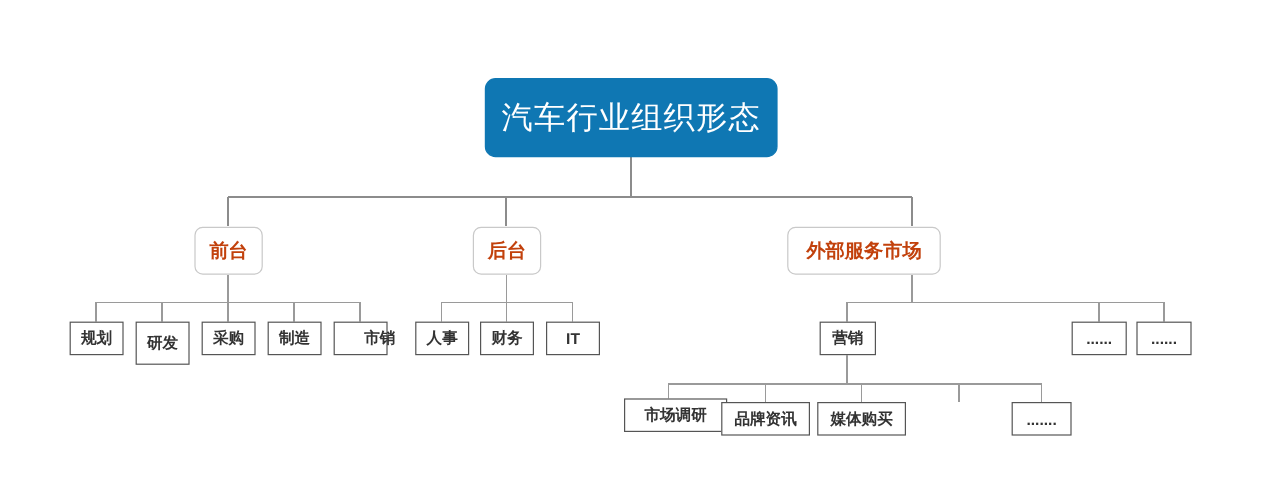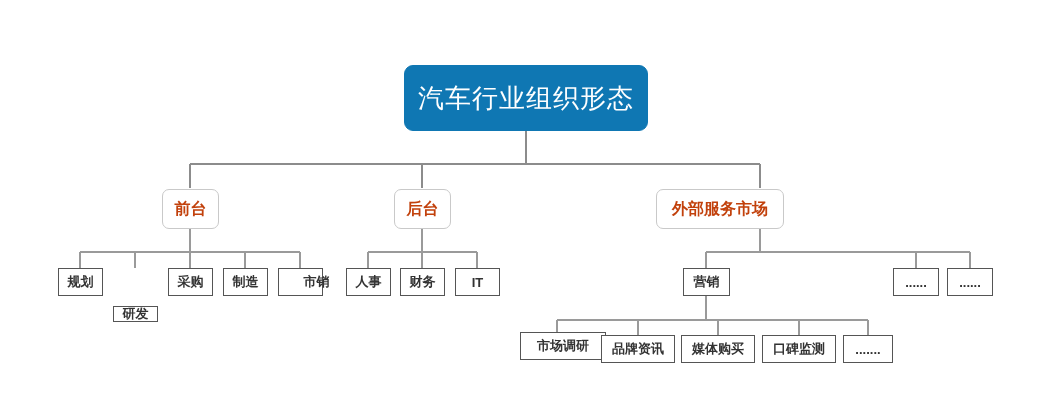--- a/index.html
+++ b/index.html
@@ -129,21 +129,21 @@
   <div class="node node-root" style="left:404px; top:65px; width:244px; height:66px;">汽车行业组织形态</div>
 
   <div class="node node-l2" style="left:162px; top:189px; width:57px; height:40px;">前台</div>
 
   <div class="node node-l2" style="left:394px; top:189px; width:57px; height:40px;">后台</div>
 
   <div class="node node-l2" style="left:656px; top:189px; width:128px; height:40px;text-align:center;">外部服务市场</div>
 
   <div class="node node-leaf" style="left:58px; top:268px; width:45px; height:28px;">规划</div>
 
-  <div class="node node-leaf" style="left:113px; top:268px; width:45px; height:16px;margin-top:38px;">研发</div>
+  <div class="node node-leaf" style="left:113px; top:268px; width:45px; height:36px;">研发</div>
 
   <div class="node node-leaf" style="left:168px; top:268px; width:45px; height:28px;">采购</div>
 
   <div class="node node-leaf" style="left:223px; top:268px; width:45px; height:28px;">制造</div>
 
   <div class="node node-leaf" style="left:278px; top:268px; width:45px; height:28px;padding-left:32px;">市销</div>
 
   <div class="node node-leaf" style="left:346px; top:268px; width:45px; height:28px;">人事</div>
 
   <div class="node node-leaf" style="left:400px; top:268px; width:45px; height:28px;">财务</div>
@@ -155,17 +155,16 @@
   <div class="node node-leaf ellipsis-box" style="left:893px; top:268px; width:46px; height:28px;">......</div>
 
   <div class="node node-leaf ellipsis-box" style="left:947px; top:268px; width:46px; height:28px;">......</div>
 
   <div class="node node-leaf" style="left:520px; top:332px; width:86px; height:28px;">市场调研</div>
 
   <div class="node node-leaf" style="left:601px; top:335px; width:74px; height:28px;">品牌资讯</div>
 
   <div class="node node-leaf" style="left:681px; top:335px; width:74px; height:28px;">媒体购买</div>
 
-  <div class="node node-leaf" style="left:762px; top:335px; width:74px; height:28px;">口碑监测</div>
 
   <div class="node node-leaf ellipsis-box" style="left:843px; top:335px; width:50px; height:28px;">.......</div>
 
 </div>
 
 </body></html>

